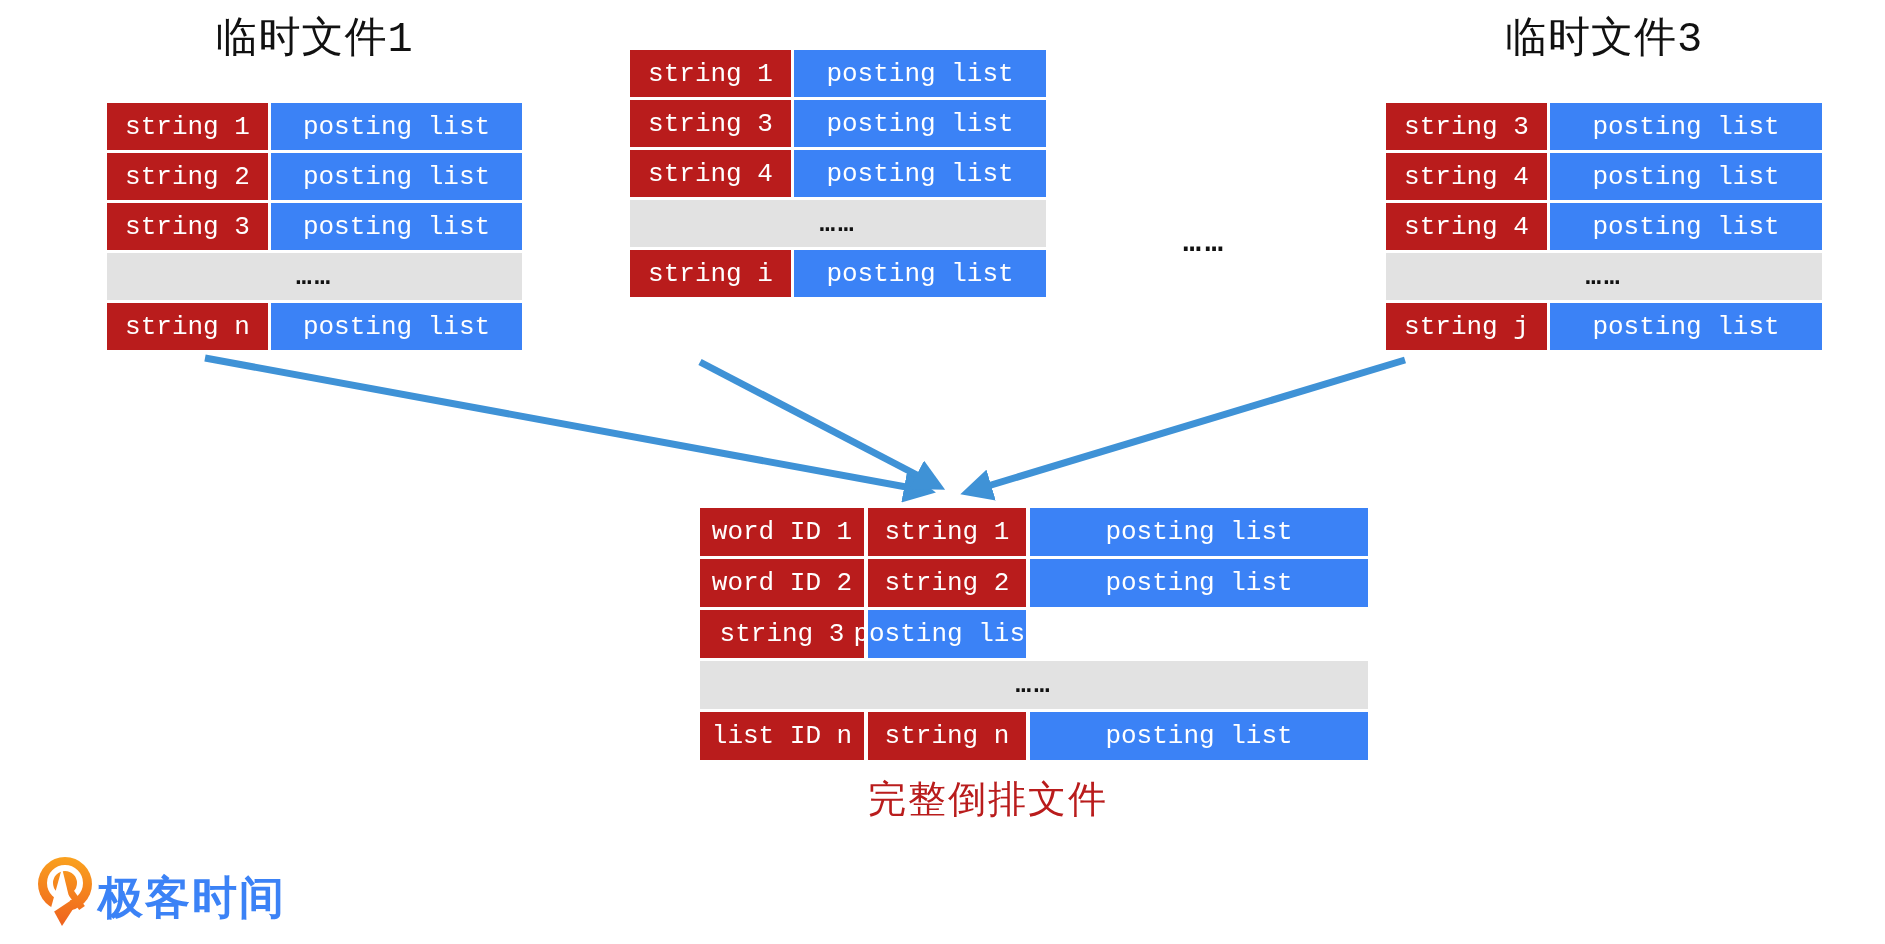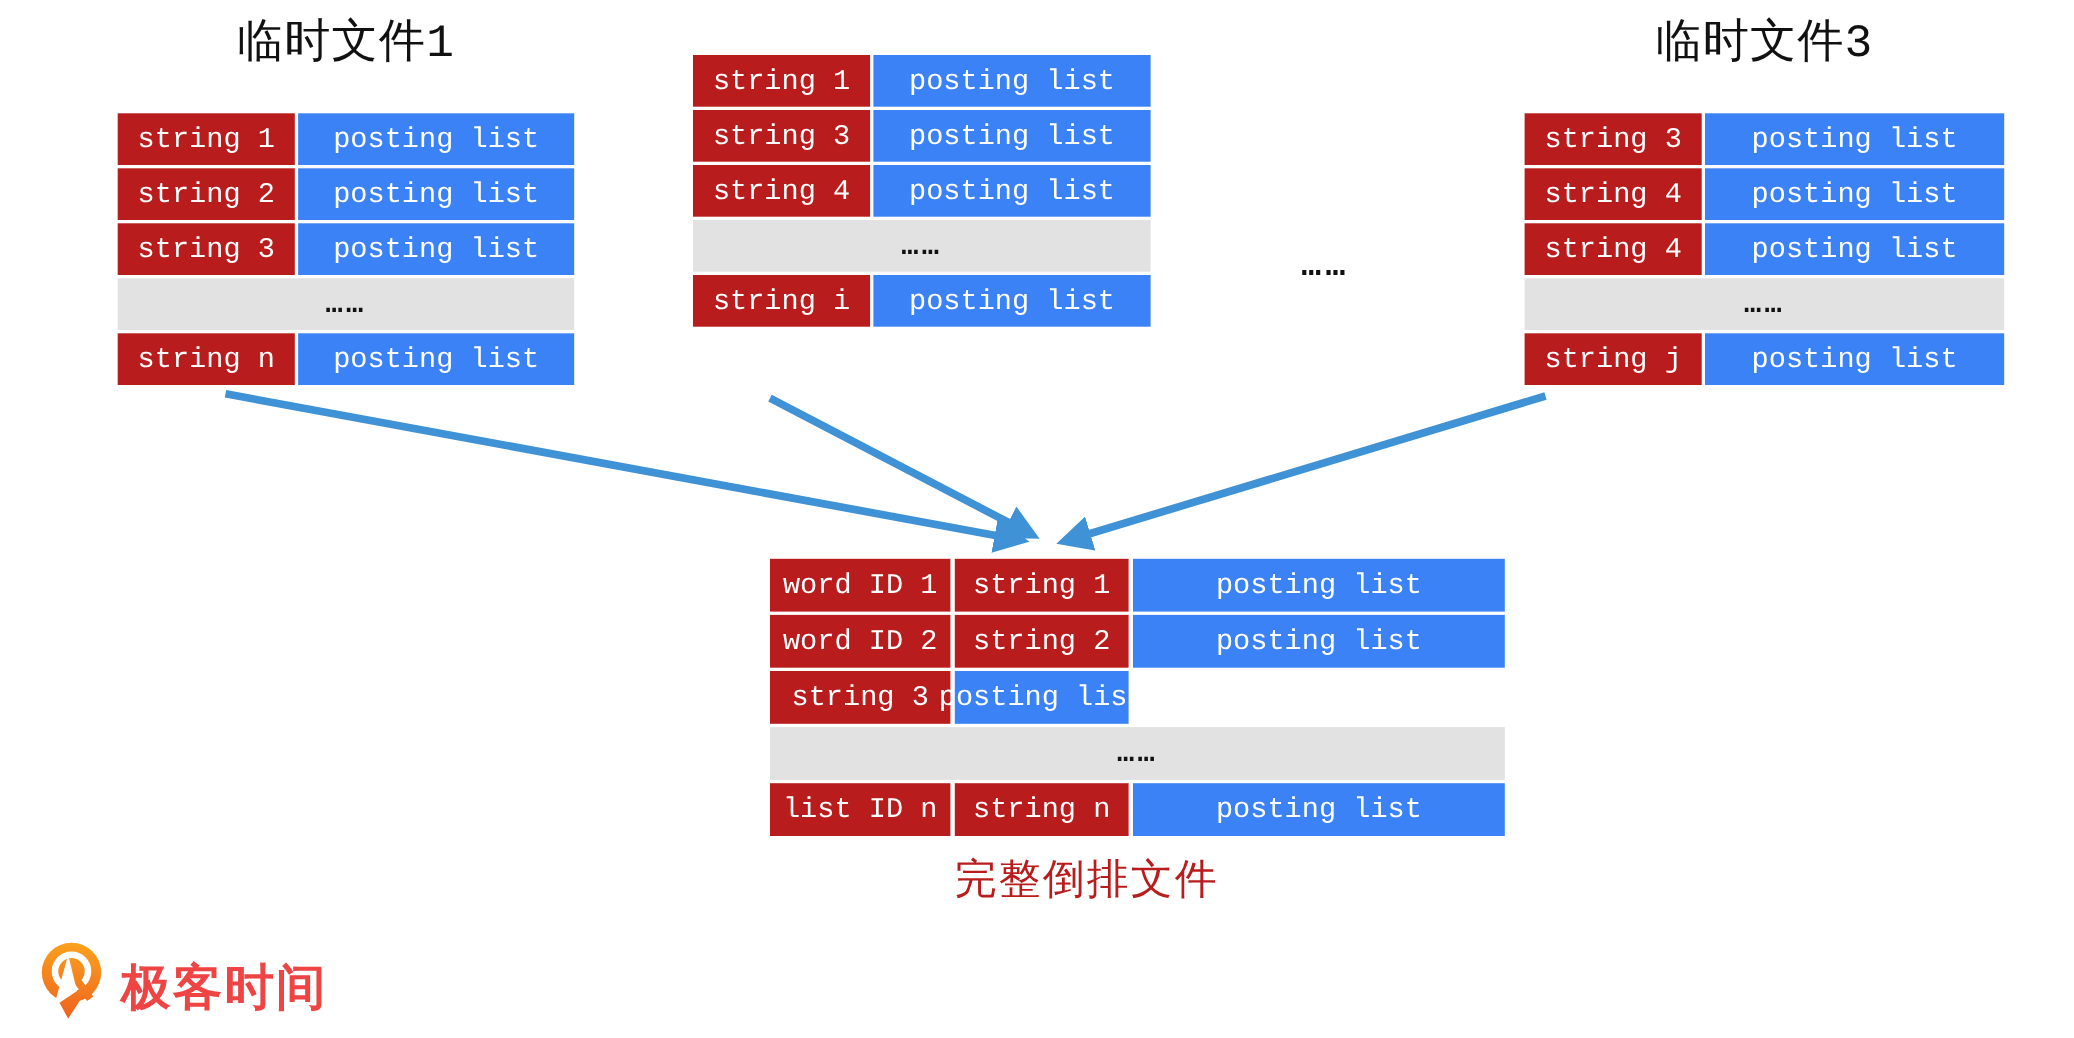--- a/index.html
+++ b/index.html
@@ -94,25 +94,25 @@
     position: absolute;
     left: 0; top: 0;
     pointer-events: none;
   }
 
   
   #logo { position: absolute; left: 36px; top: 852px; height: 76px; }
   #logo-icon { position: absolute; left: 0; top: 4px; }
   #logo-text {
     position: absolute;
-    left: 74px;
+    left: 62px;
     top: 16px;
     font-size: 45px;
     font-weight: 600;
-    color: #ef4444;
+    color: #3b82f6;
     letter-spacing: 2px;
     white-space: nowrap;
   }
 </style>
 </head>
 <body>
 
 <div id="stage">
 
   <div class="file" id="file1">

